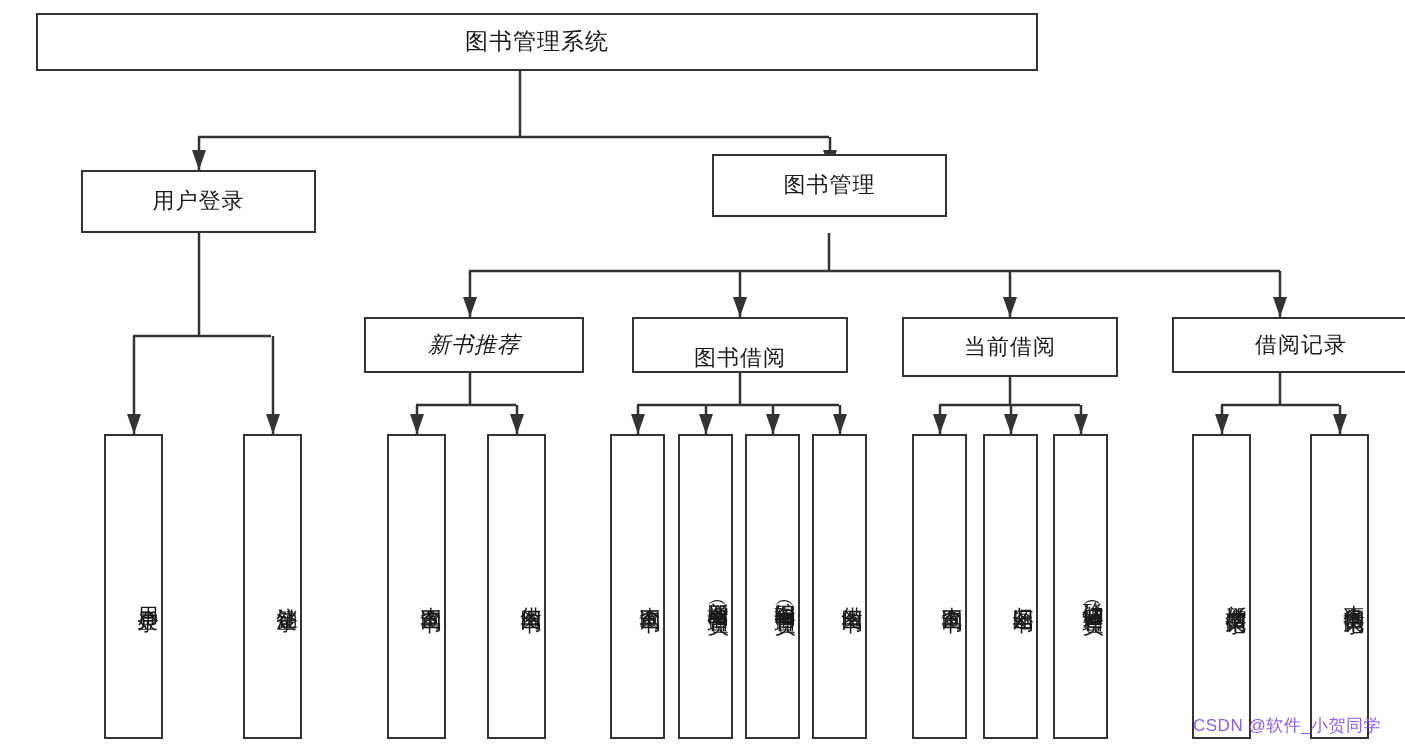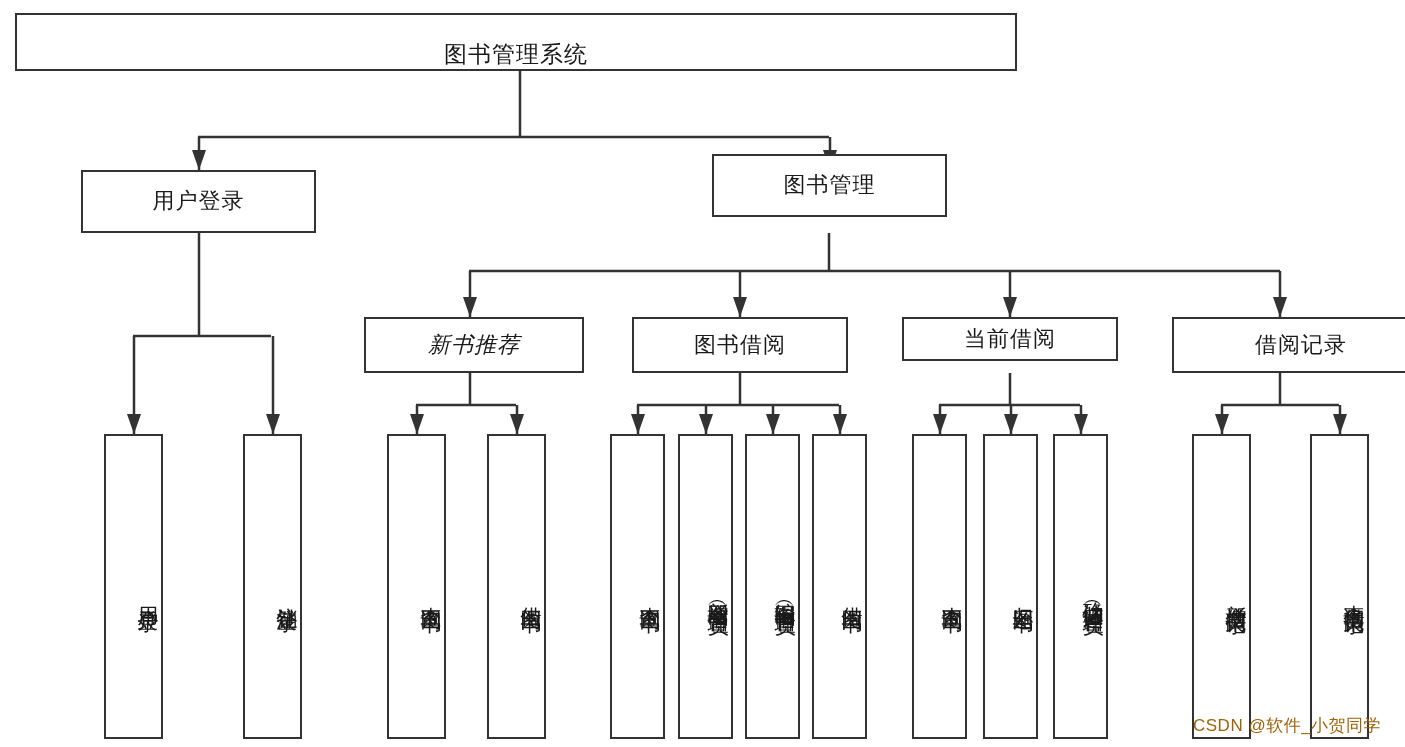--- a/index.html
+++ b/index.html
@@ -50,21 +50,21 @@
     letter-spacing: 2px;
     padding-top: 14px;
     align-items: flex-start;
     justify-content: center;
   }
   .node.root {
     font-size: 23px;
   }
   .watermark {
     position: absolute;
-    color: #a16207;
+    color: #8b5cf6;
     font-size: 17px;
     letter-spacing: 0.5px;
     z-index: 3;
     white-space: nowrap;
   }
 </style>
 </head>
 <body>
 
 <div id="canvas">
@@ -116,36 +116,36 @@
       <line x1="1081" y1="405" x2="1081" y2="434" stroke="#333333" stroke-width="2.5"></line>
       <polygon points="1074,414 1088,414 1081,434" fill="#333333"></polygon>
       <line x1="1280" y1="373" x2="1280" y2="405" stroke="#333333" stroke-width="2.5"></line>
       <line x1="1221" y1="405" x2="1339" y2="405" stroke="#333333" stroke-width="2.5"></line>
       <line x1="1222" y1="405" x2="1222" y2="434" stroke="#333333" stroke-width="2.5"></line>
       <polygon points="1215,414 1229,414 1222,434" fill="#333333"></polygon>
       <line x1="1340" y1="405" x2="1340" y2="434" stroke="#333333" stroke-width="2.5"></line>
       <polygon points="1333,414 1347,414 1340,434" fill="#333333"></polygon>
     </svg>
   <div id="nodes">
-      <div class="node horizontal root" style="left: 15px; top: 13px; width: 1002px; height: 58px; align-items: flex-end;">
+      <div class="node horizontal root" style="left: 36px; top: 13px; width: 1002px; height: 58px;">
         <span>图书管理系统</span>
       </div>
       <div class="node horizontal" style="left: 81px; top: 170px; width: 235px; height: 63px;">
         <span>用户登录</span>
       </div>
       <div class="node horizontal" style="left: 712px; top: 154px; width: 235px; height: 63px;">
         <span>图书管理</span>
       </div>
       <div class="node horizontal" style="left: 364px; top: 317px; width: 220px; height: 56px; font-style: italic;">
         <span>新书推荐</span>
       </div>
-      <div class="node horizontal" style="left: 632px; top: 317px; width: 216px; height: 56px;">
+      <div class="node horizontal" style="left: 632px; top: 317px; width: 216px; height: 56px; align-items: flex-end;">
         <span>图书借阅</span>
       </div>
-      <div class="node horizontal" style="left: 902px; top: 317px; width: 216px; height: 44px;">
+      <div class="node horizontal" style="left: 902px; top: 317px; width: 216px; height: 60px;">
         <span>当前借阅</span>
       </div>
       <div class="node horizontal" style="left: 1172px; top: 317px; width: 258px; height: 56px;">
         <span>借阅记录</span>
       </div>
       <div class="node vertical" style="left: 104px; top: 434px; width: 59px; height: 305px;">
         <span>用户登录</span>
       </div>
       <div class="node vertical" style="left: 243px; top: 434px; width: 59px; height: 305px;">
         <span>注销登录</span>

